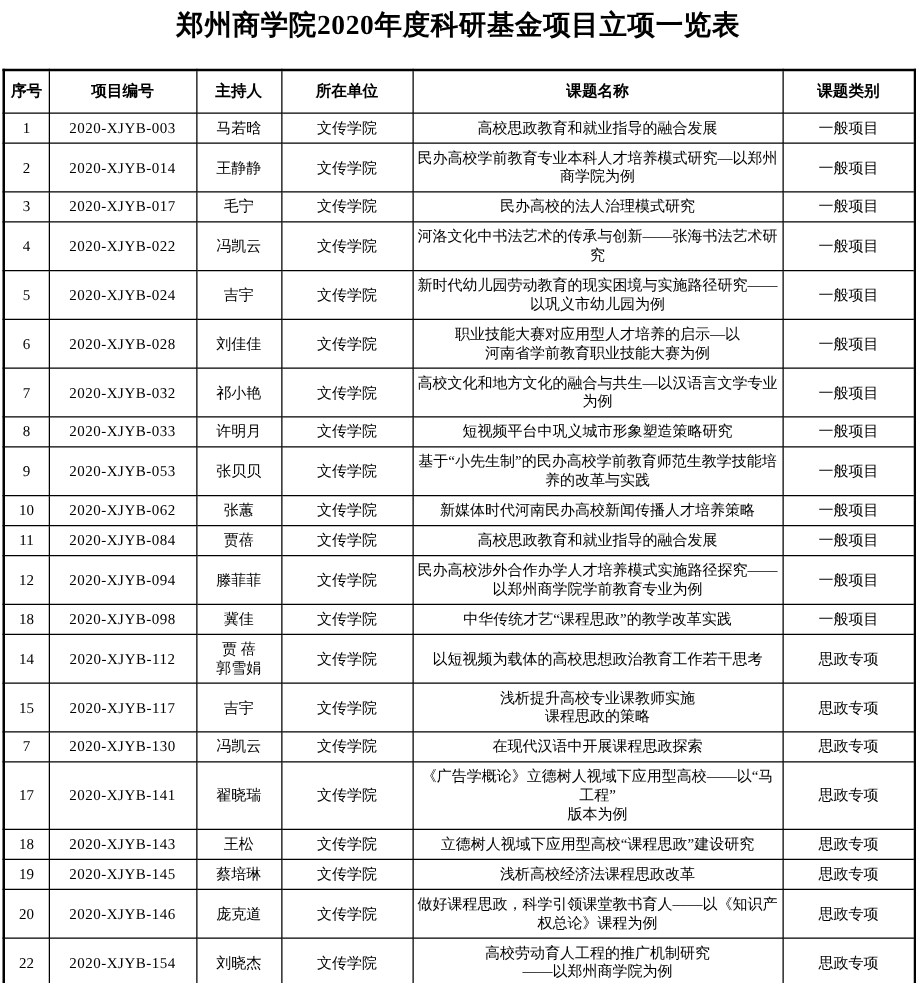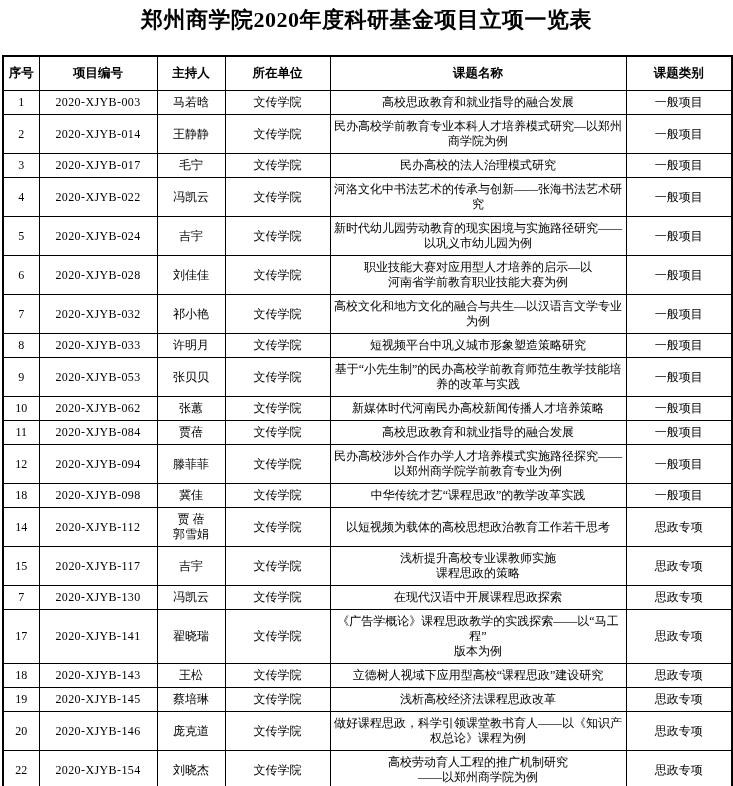--- a/index.html
+++ b/index.html
@@ -210,21 +210,21 @@
     <td>冯凯云</td>
     <td>文传学院</td>
     <td>在现代汉语中开展课程思政探索</td>
     <td>思政专项</td>
   </tr>
         <tr>
     <td>17</td>
     <td class="code">2020-XJYB-141</td>
     <td>翟晓瑞</td>
     <td>文传学院</td>
-    <td>《广告学概论》课程思政教学的实践探索——以“马工程”
+    <td>《广告学概论》立德树人视域下应用型高校——以“马工程”
 版本为例</td>
     <td>思政专项</td>
   </tr>
         <tr>
     <td>18</td>
     <td class="code">2020-XJYB-143</td>
     <td>王松</td>
     <td>文传学院</td>
     <td>立德树人视域下应用型高校“课程思政”建设研究</td>
     <td>思政专项</td>

